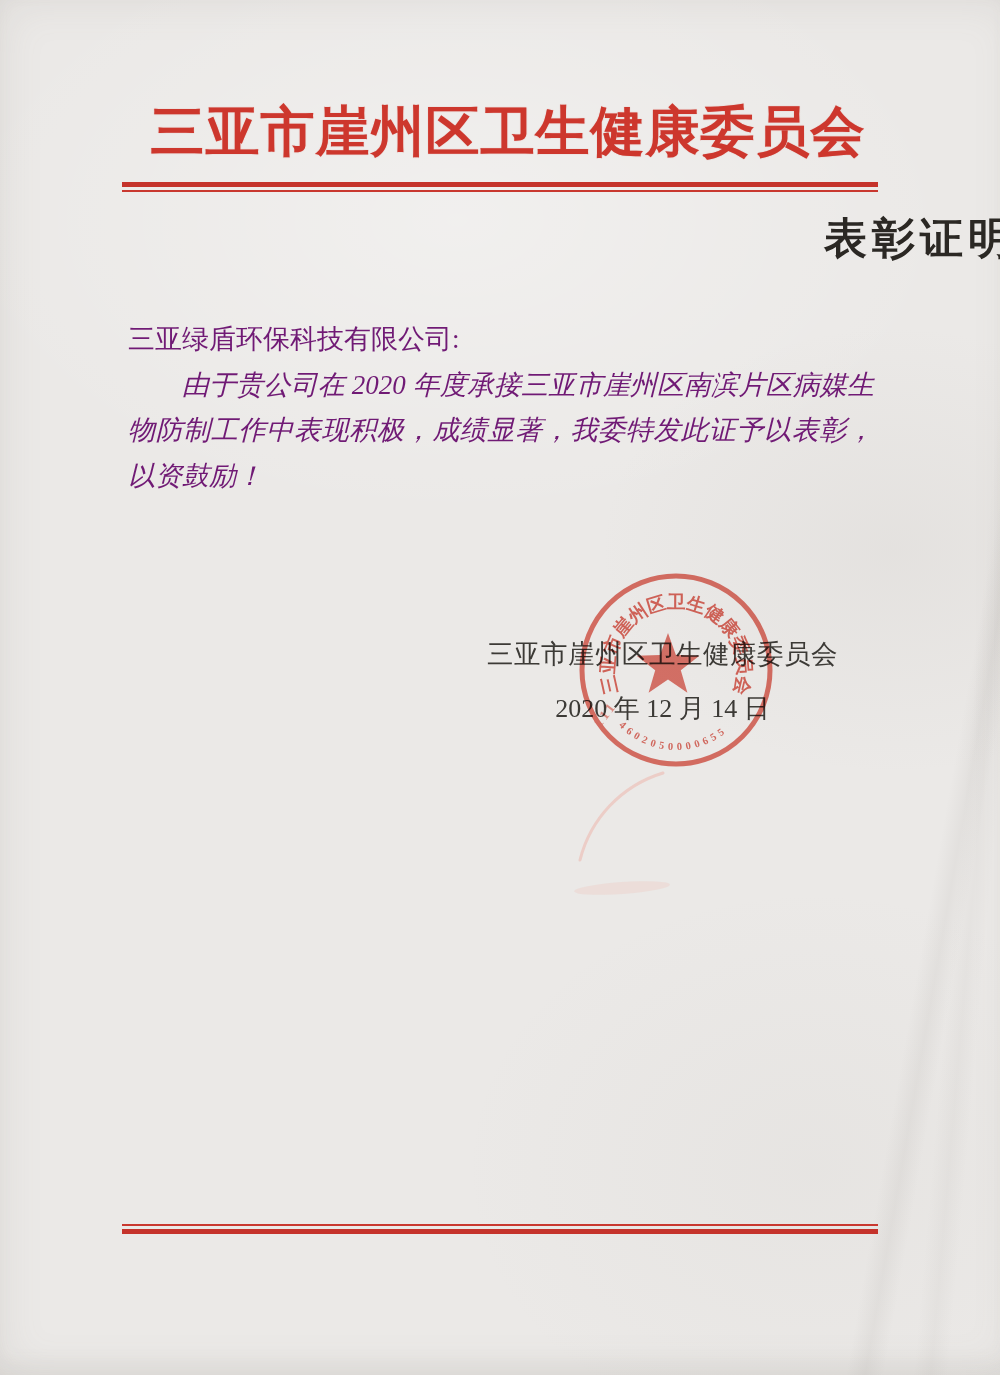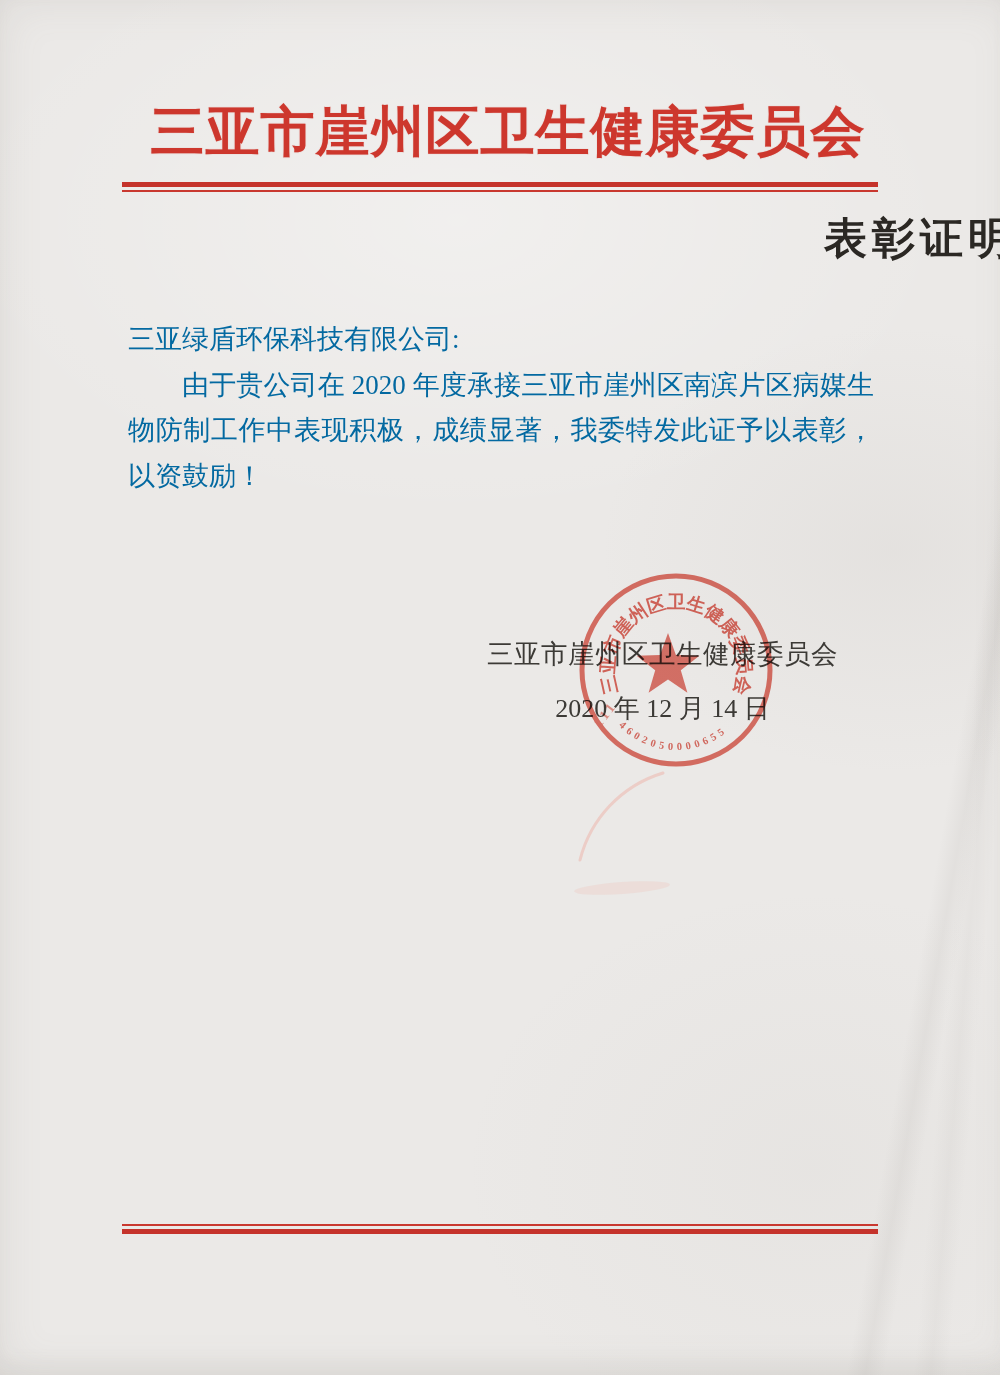--- a/index.html
+++ b/index.html
@@ -69,26 +69,26 @@
     color: #2b2824;
   }
   
   .body-text {
     position: absolute;
     top: 317px;
     left: 128px;
     width: 746px;
     font-size: 27px;
     line-height: 45.5px;
-    color: #0369a1;
+    color: #701a75;
     text-align: justify;
     text-justify: inter-ideograph;
   }
   .body-text p { margin: 0; }
-  .body-text .para { text-indent: 2em; }
+  .body-text .para { text-indent: 2em; font-style: italic; }
   
   .sign-block {
     position: absolute;
     top: 636px;
     right: 178px;
     text-align: center;
     color: #3c3a36;
   }
   .sign-org {
     font-size: 26.5px;

